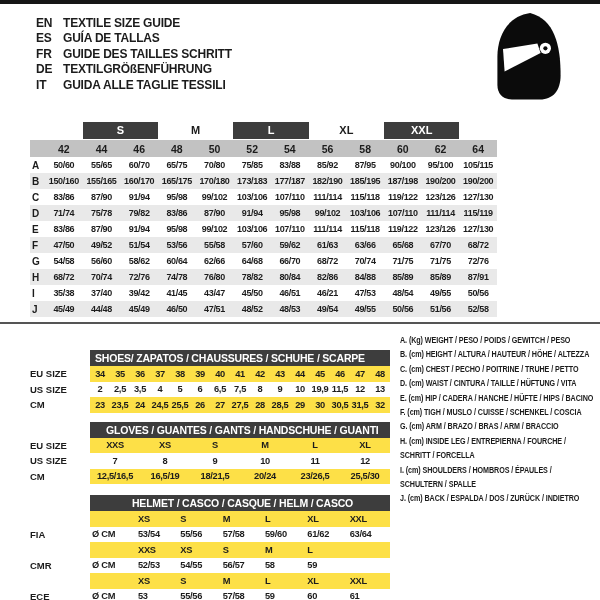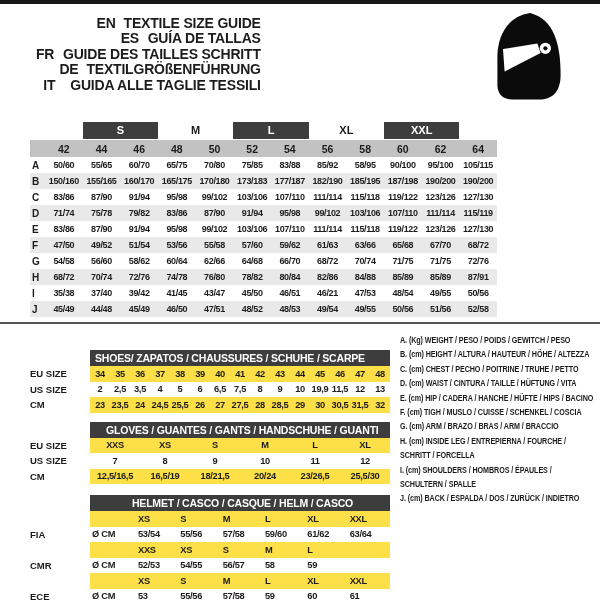--- a/index.html
+++ b/index.html
@@ -2,21 +2,21 @@
 <html><head>
 <meta charset="utf-8">
 <style>
   html,body{margin:0;padding:0;background:#fff;}
   .page{position:relative;width:600px;height:600px;background:#ffffff;overflow:hidden;
         font-family:"Liberation Sans","DejaVu Sans",sans-serif;color:#1c1c1c;}
   .top-bar{position:absolute;top:0;left:0;width:600px;height:4px;background:#161616;}
 
   
   #langs{position:absolute;left:36px;top:15px;}
-  .lang-row{display:flex;height:15.5px;align-items:center;font-weight:700;font-size:14px;letter-spacing:-0.2px;justify-content:flex-end;}
+  .lang-row{display:flex;height:15.5px;align-items:center;font-weight:700;font-size:12px;letter-spacing:-0.2px;}
   .lang-code{width:27px;}
 
   
   .helmet-logo{position:absolute;left:487px;top:6px;width:80px;height:103px;}
 
   
   #textile{position:absolute;left:30px;top:122px;width:467px;}
   .t-row{display:grid;grid-template-columns:15px repeat(12,1fr);align-items:center;}
   .band-row{height:17px;margin-bottom:1px;}
   .band{height:17px;line-height:17px;text-align:center;font-weight:700;font-size:11px;}
@@ -115,21 +115,21 @@
       <div class="t-row data-row">
         <div class="t-letter">A</div>
         <div class="t-cell">50/60</div>
         <div class="t-cell">55/65</div>
         <div class="t-cell">60/70</div>
         <div class="t-cell">65/75</div>
         <div class="t-cell">70/80</div>
         <div class="t-cell">75/85</div>
         <div class="t-cell">83/88</div>
         <div class="t-cell">85/92</div>
-        <div class="t-cell">58/95</div>
+        <div class="t-cell">87/95</div>
         <div class="t-cell">90/100</div>
         <div class="t-cell">95/100</div>
         <div class="t-cell">105/115</div>
       </div>
       <div class="t-row data-row alt">
         <div class="t-letter">B</div>
         <div class="t-cell">150/160</div>
         <div class="t-cell">155/165</div>
         <div class="t-cell">160/170</div>
         <div class="t-cell">165/175</div>

